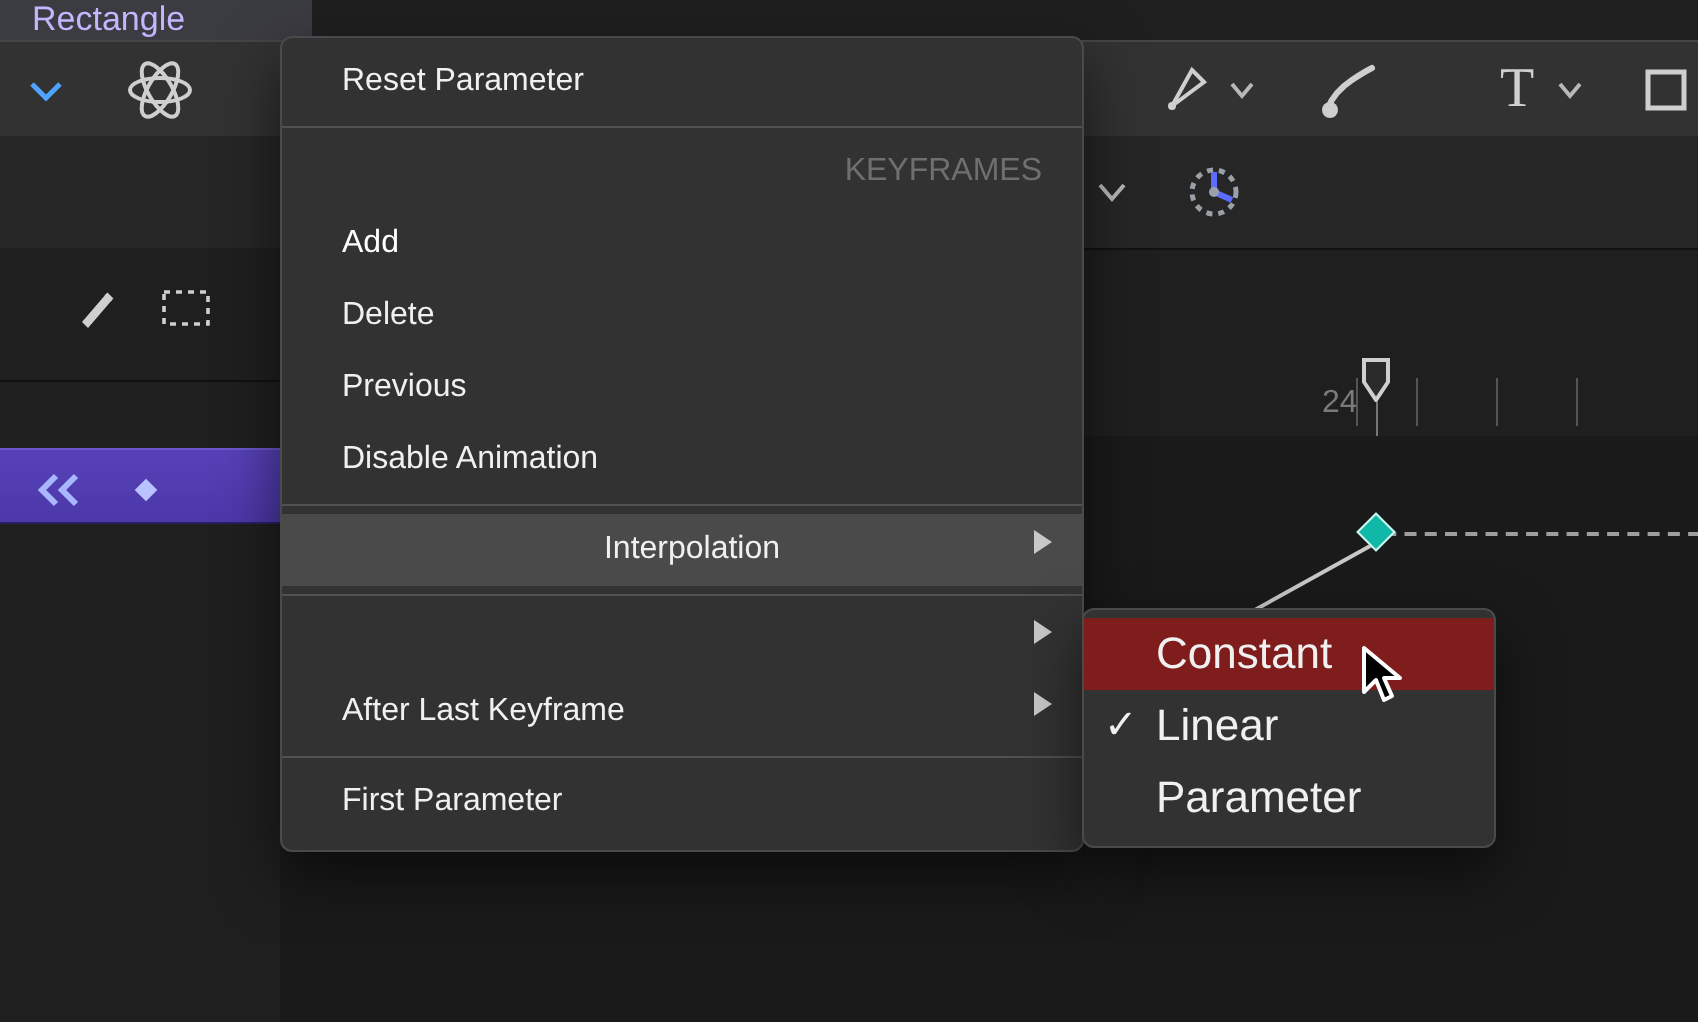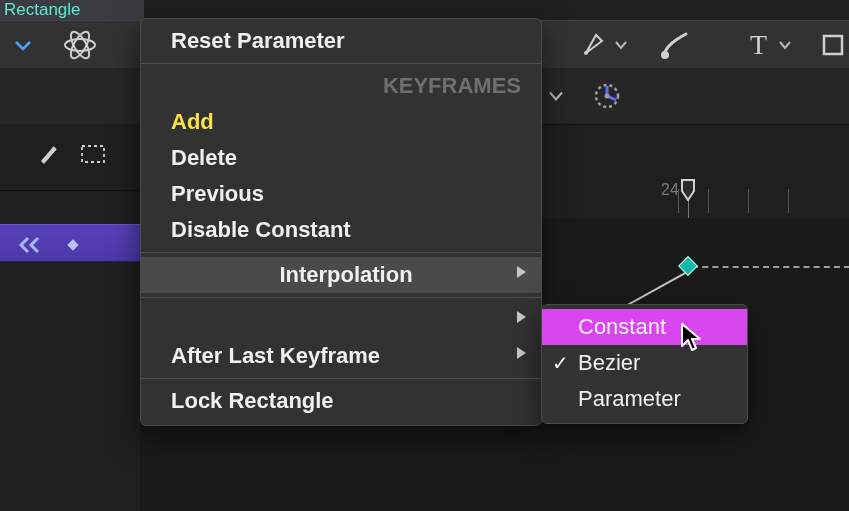--- a/index.html
+++ b/index.html
@@ -16,23 +16,23 @@
   }
 
   
   .title-tab {
     position: absolute;
     left: 0;
     top: 0;
     width: 140px;
     height: 20px;
     background: #3b3b42;
-    color: #5eead4;
+    color: #c4b5fd;
     font-size: 17px;
-    padding-left: 4px;
+    padding-left: 16px;
     line-height: 20px;
   }
 
   
   .main-toolbar {
     position: absolute;
     left: 0;
     top: 20px;
     width: 849px;
     height: 48px;
@@ -80,21 +80,21 @@
   .ruler {
     position: absolute;
     left: 140px;
     top: 181px;
     right: 0;
     height: 36px;
   }
   .ruler .tick {
     position:absolute; top:8px; height:24px; width:1px; background:#555;
   }
-  .ruler .lbl { position:absolute; top:0; font-size:16px; color:#7a7a7a; }
+  .ruler .lbl { position:absolute; top:12px; font-size:16px; color:#7a7a7a; }
   .playhead-head {
     position:absolute; top:-2px; width:16px; height:22px;
   }
   .playhead-line {
     position:absolute; top:20px; width:1px; height:320px; background:#777;
   }
 
   
   .param-lane {
     position: absolute;
@@ -148,26 +148,25 @@
     padding: 4px 0 6px 0;
     z-index: 100;
   }
   .ctx-menu .row {
     position: relative;
     height: 36px;
     line-height: 36px;
     padding-left: 30px;
     padding-right: 20px;
     color: #f0f0f0;
-    font-size: 22px;
+    font-size: 16px;
     white-space: nowrap;
-    font-weight: bold;
   }
   .ctx-menu .row.section-hdr { color:#6f6f6f; }
-  .ctx-menu .row.disabled { color:#fde047; }
+  .ctx-menu .row.disabled { color:#ffffff; }
   .ctx-menu .row.highlight { background:#4a4a4a;text-align:center; }
   .ctx-menu .row .arrow { position:absolute; right:14px; top:50%; transform:translateY(-50%); font-size:16px; color:#c8c8c8; }
   .ctx-menu .sep { height:1px; margin:4px 0; background:#505050; }
   .ctx-menu .row.section-hdr { padding-left:22px;text-align:right; }
 
   
   .sub-menu {
     position: absolute;
     left: 541px;
     top: 304px;
@@ -180,21 +179,21 @@
     z-index: 110;
   }
   .sub-menu .row {
     position: relative;
     height: 36px;
     line-height: 36px;
     padding-left: 36px;
     color: #f0f0f0;
     font-size: 22px;
   }
-  .sub-menu .row.highlight { background:#d946ef; }
+  .sub-menu .row.highlight { background:#7f1d1d; }
   .sub-menu .row .check {
     position:absolute; left:10px; top:50%; transform:translateY(-50%);
     font-size:20px; color:#f0f0f0;
   }
 
   
   .cursor {
     position:absolute;
     left: 680px;
     top: 322px;
@@ -339,21 +338,21 @@
   <div class="row disabled">
     <span>Add</span>
   </div>
   <div class="row">
     <span>Delete</span>
   </div>
   <div class="row">
     <span>Previous</span>
   </div>
   <div class="row">
-    <span>Disable Constant</span>
+    <span>Disable Animation</span>
   </div>
 
   <div class="sep"></div>
 
   <div class="row highlight">
     <span>Interpolation</span>
     <span class="arrow">
       <svg width="12" height="16" viewBox="0 0 12 16">
           <polygon points="2,2 11,8 2,14" fill="#c8c8c8"></polygon>
         </svg>
@@ -374,31 +373,31 @@
     <span class="arrow">
       <svg width="12" height="16" viewBox="0 0 12 16">
           <polygon points="2,2 11,8 2,14" fill="#c8c8c8"></polygon>
         </svg>
     </span>
   </div>
 
   <div class="sep"></div>
 
   <div class="row">
-    <span>Lock Rectangle</span>
+    <span>First Parameter</span>
   </div>
 </div>
 
 <div class="sub-menu">
   <div class="row highlight">
     <span>Constant</span>
   </div>
   <div class="row">
     <span class="check">✓</span>
-    <span>Bezier</span>
+    <span>Linear</span>
   </div>
   <div class="row">
     <span>Parameter</span>
   </div>
 </div>
 
 <div class="cursor">
   <svg width="24" height="30" viewBox="0 0 24 30">
     <path d="M2 2 L2 24 L8 18 L12 28 L16 26 L12 17 L20 17 Z" fill="#000" stroke="#fff" stroke-width="2" stroke-linejoin="round"></path>
   </svg>

